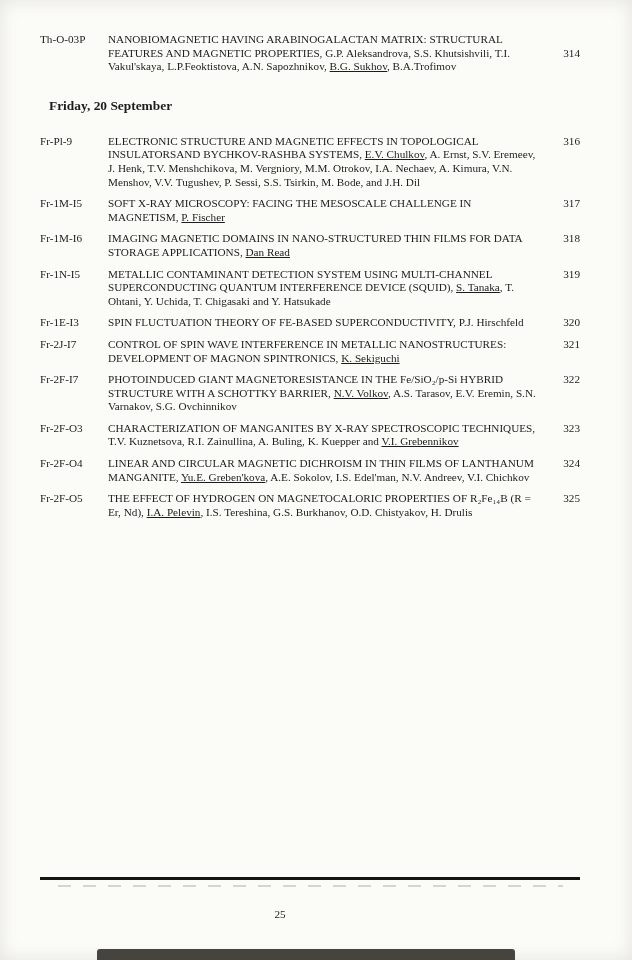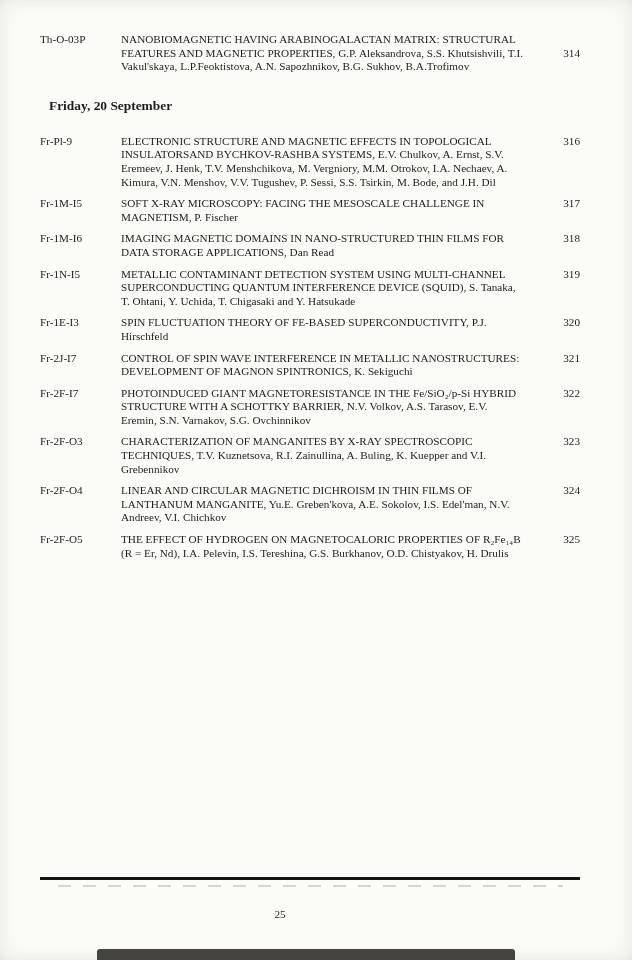--- a/index.html
+++ b/index.html
@@ -15,36 +15,35 @@
   }
   .content {
     position:absolute;
     left:40px; top:33px;
     width:540px;
   }
   .row {
     display:grid;
     grid-template-columns:68px 1fr 38px;
     margin-bottom:8px;
-    gap:13px;
   }
   .code, .title, .pg {
     font-size:11.2px;
     line-height:13.6px;
   }
   .title { padding-right:6px; }
   .pg { text-align:right; }
   .pg-center { align-self:center; }
   .heading {
     font-weight:bold;
     font-size:13.4px;
     line-height:16px;
     margin:24px 0 21px 9px;
   }
-  .u { text-underline-offset:1px; }
+  .u { text-decoration:underline; text-underline-offset:1px; }
   .bottom-rule {
     position:absolute;
     left:40px; top:877px;
     width:540px; height:3px;
     background:#141414;
   }
   .rule-dashes {
     position:absolute;
     left:58px; top:885px;
     width:505px; height:2px;

